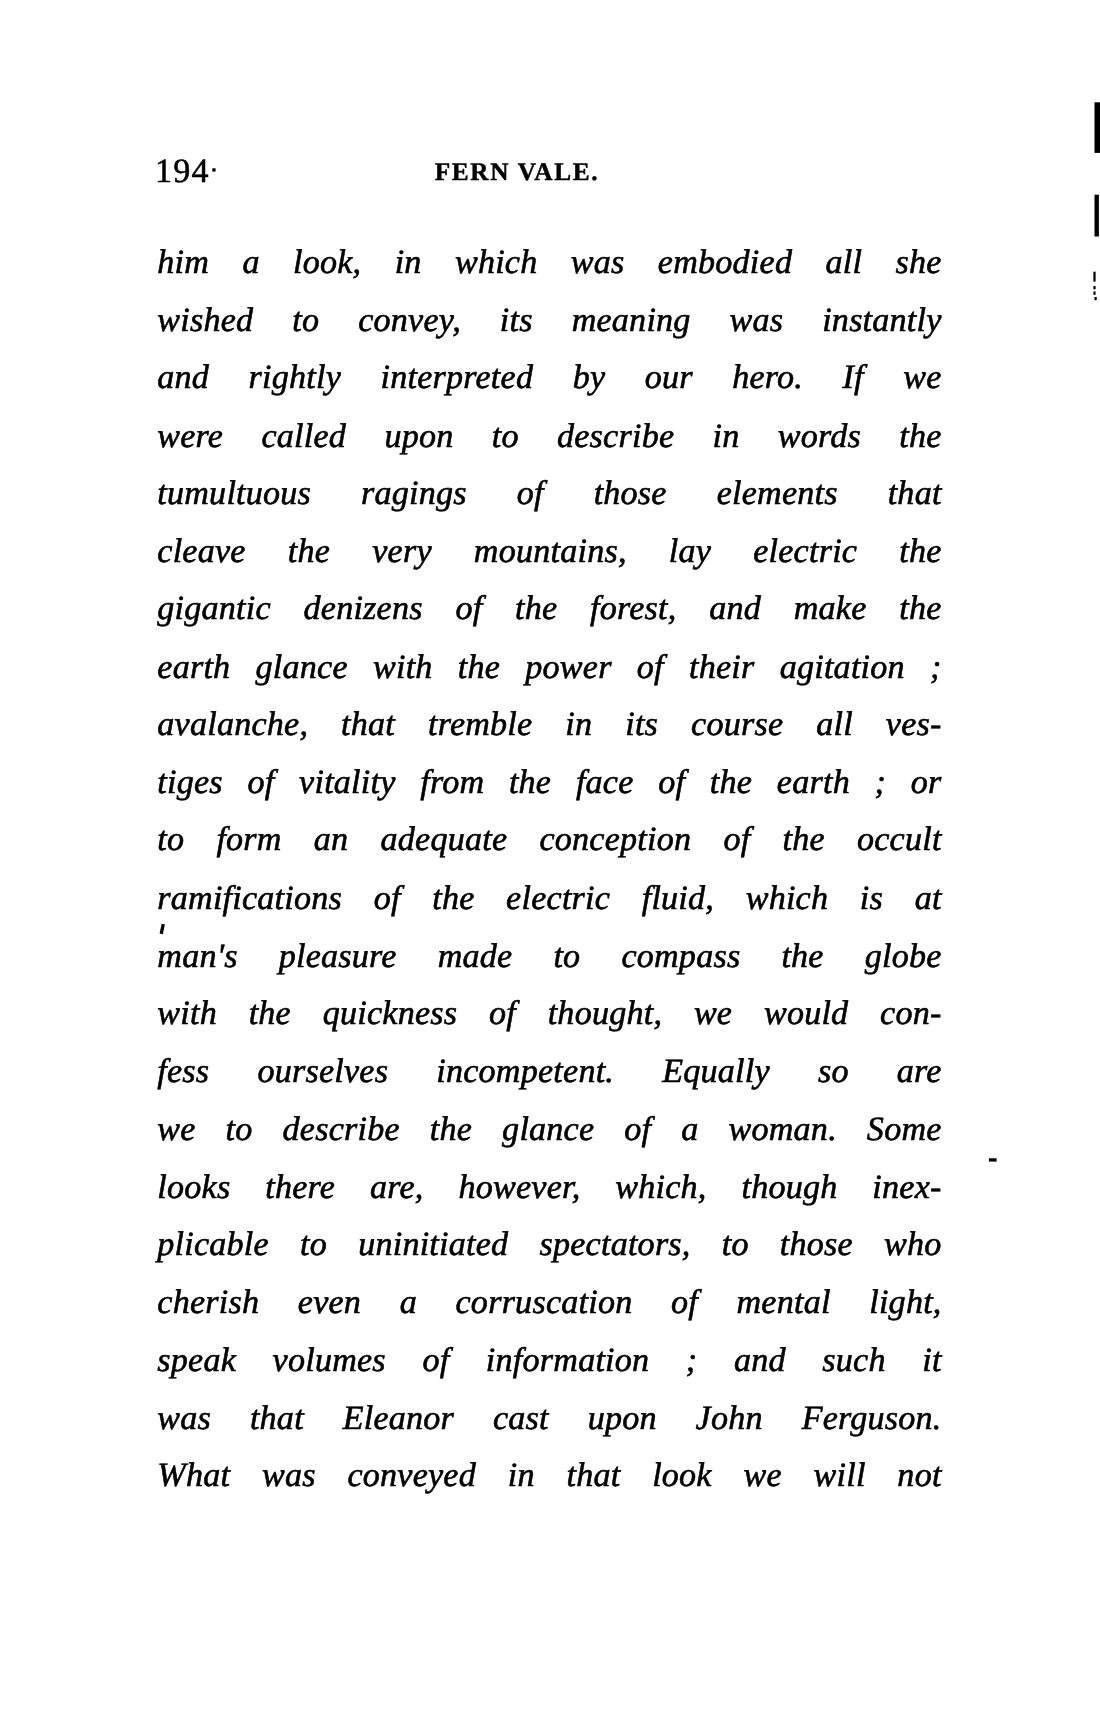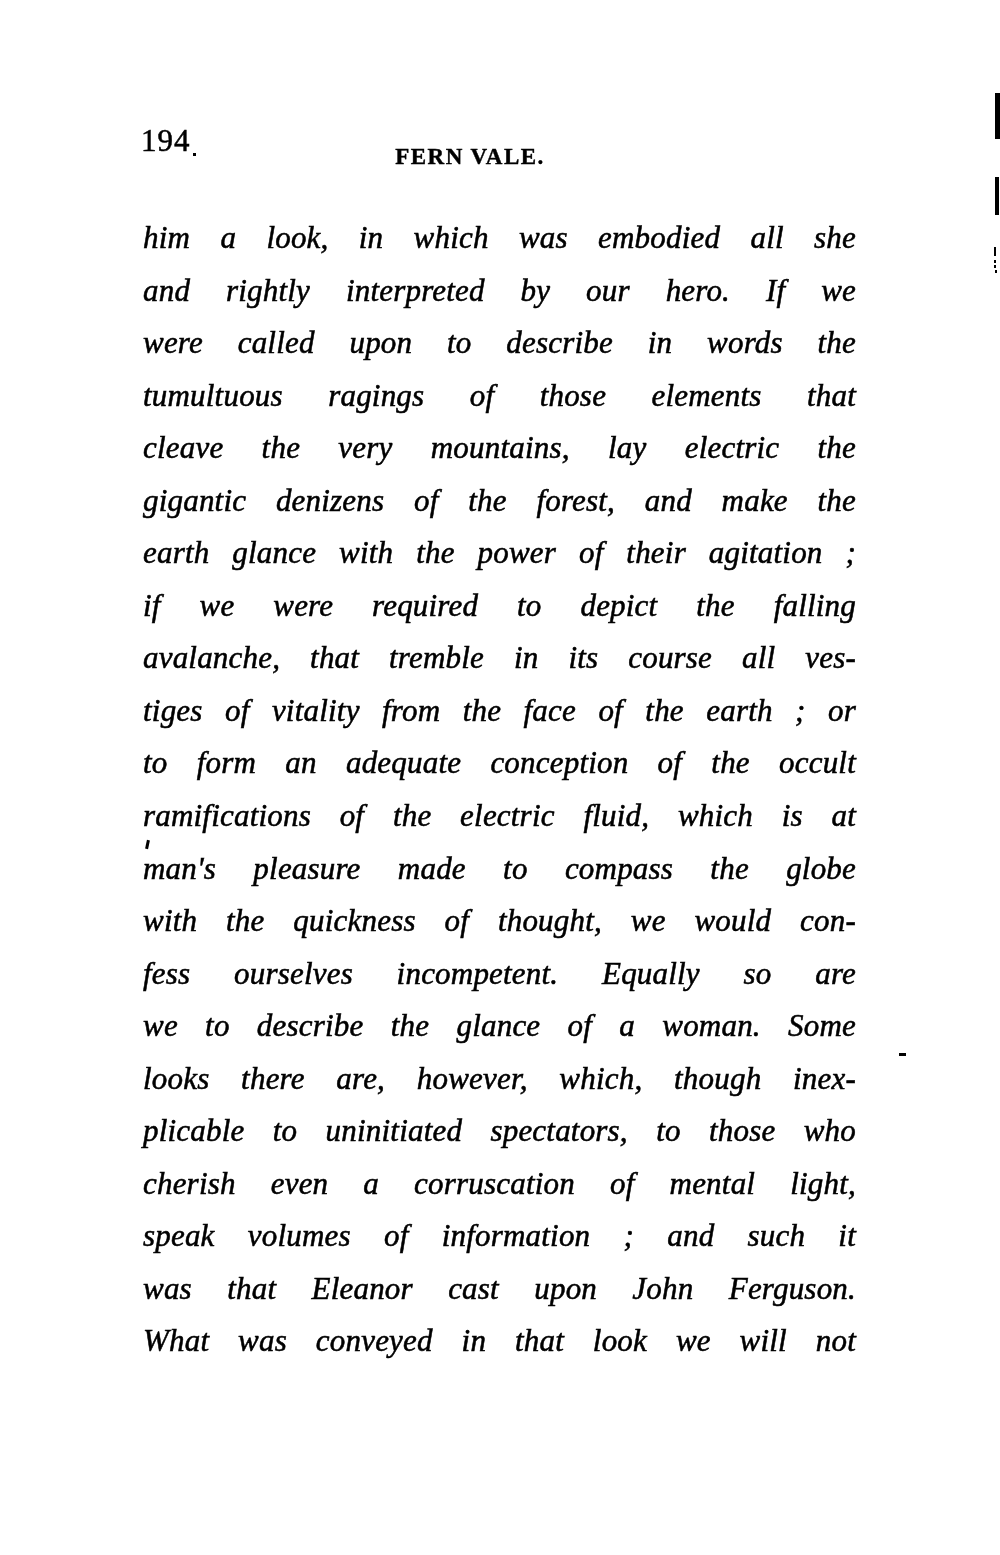--- a/index.html
+++ b/index.html
@@ -18,21 +18,21 @@
     width: 1000px;
     height: 1555px;
     background: var(--paper);
     color: var(--ink);
     font-family: "Liberation Serif", "DejaVu Serif", serif;
   }
   
   #page-number {
     position: absolute;
     left: 141px;
-    top: 125px;
+    top: 139px;
     font-size: 31px;
     line-height: 32px;
     letter-spacing: 1px;
     -webkit-text-stroke: 0.5px var(--ink);
   }
   #running-title {
     position: absolute;
     left: 470px;
     top: 144px;
     transform: translateX(-50%);
@@ -81,27 +81,27 @@
 <body>
 
 <div id="page">
 
   <div id="page-number">194</div>
 
   <div id="running-title">FERN VALE.</div>
 
   <div id="text-block">
       <div class="line">him a look, in which was embodied all she</div>
+      <div class="line">wished to convey, its meaning was instantly</div>
       <div class="line">and rightly interpreted by our hero. If we</div>
       <div class="line">were called upon to describe in words the</div>
       <div class="line">tumultuous ragings of those elements that</div>
       <div class="line">cleave the very mountains, lay electric the</div>
       <div class="line">gigantic denizens of the forest, and make the</div>
       <div class="line">earth glance with the power of their agitation ;</div>
-      <div class="line">if we were required to depict the falling</div>
       <div class="line">avalanche, that tremble in its course all ves-</div>
       <div class="line">tiges of vitality from the face of the earth ; or</div>
       <div class="line">to form an adequate conception of the occult</div>
       <div class="line">ramifications of the electric fluid, which is at</div>
       <div class="line">man's pleasure made to compass the globe</div>
       <div class="line">with the quickness of thought, we would con-</div>
       <div class="line">fess ourselves incompetent. Equally so are</div>
       <div class="line">we to describe the glance of a woman. Some</div>
       <div class="line">looks there are, however, which, though inex-</div>
       <div class="line">plicable to uninitiated spectators, to those who</div>

